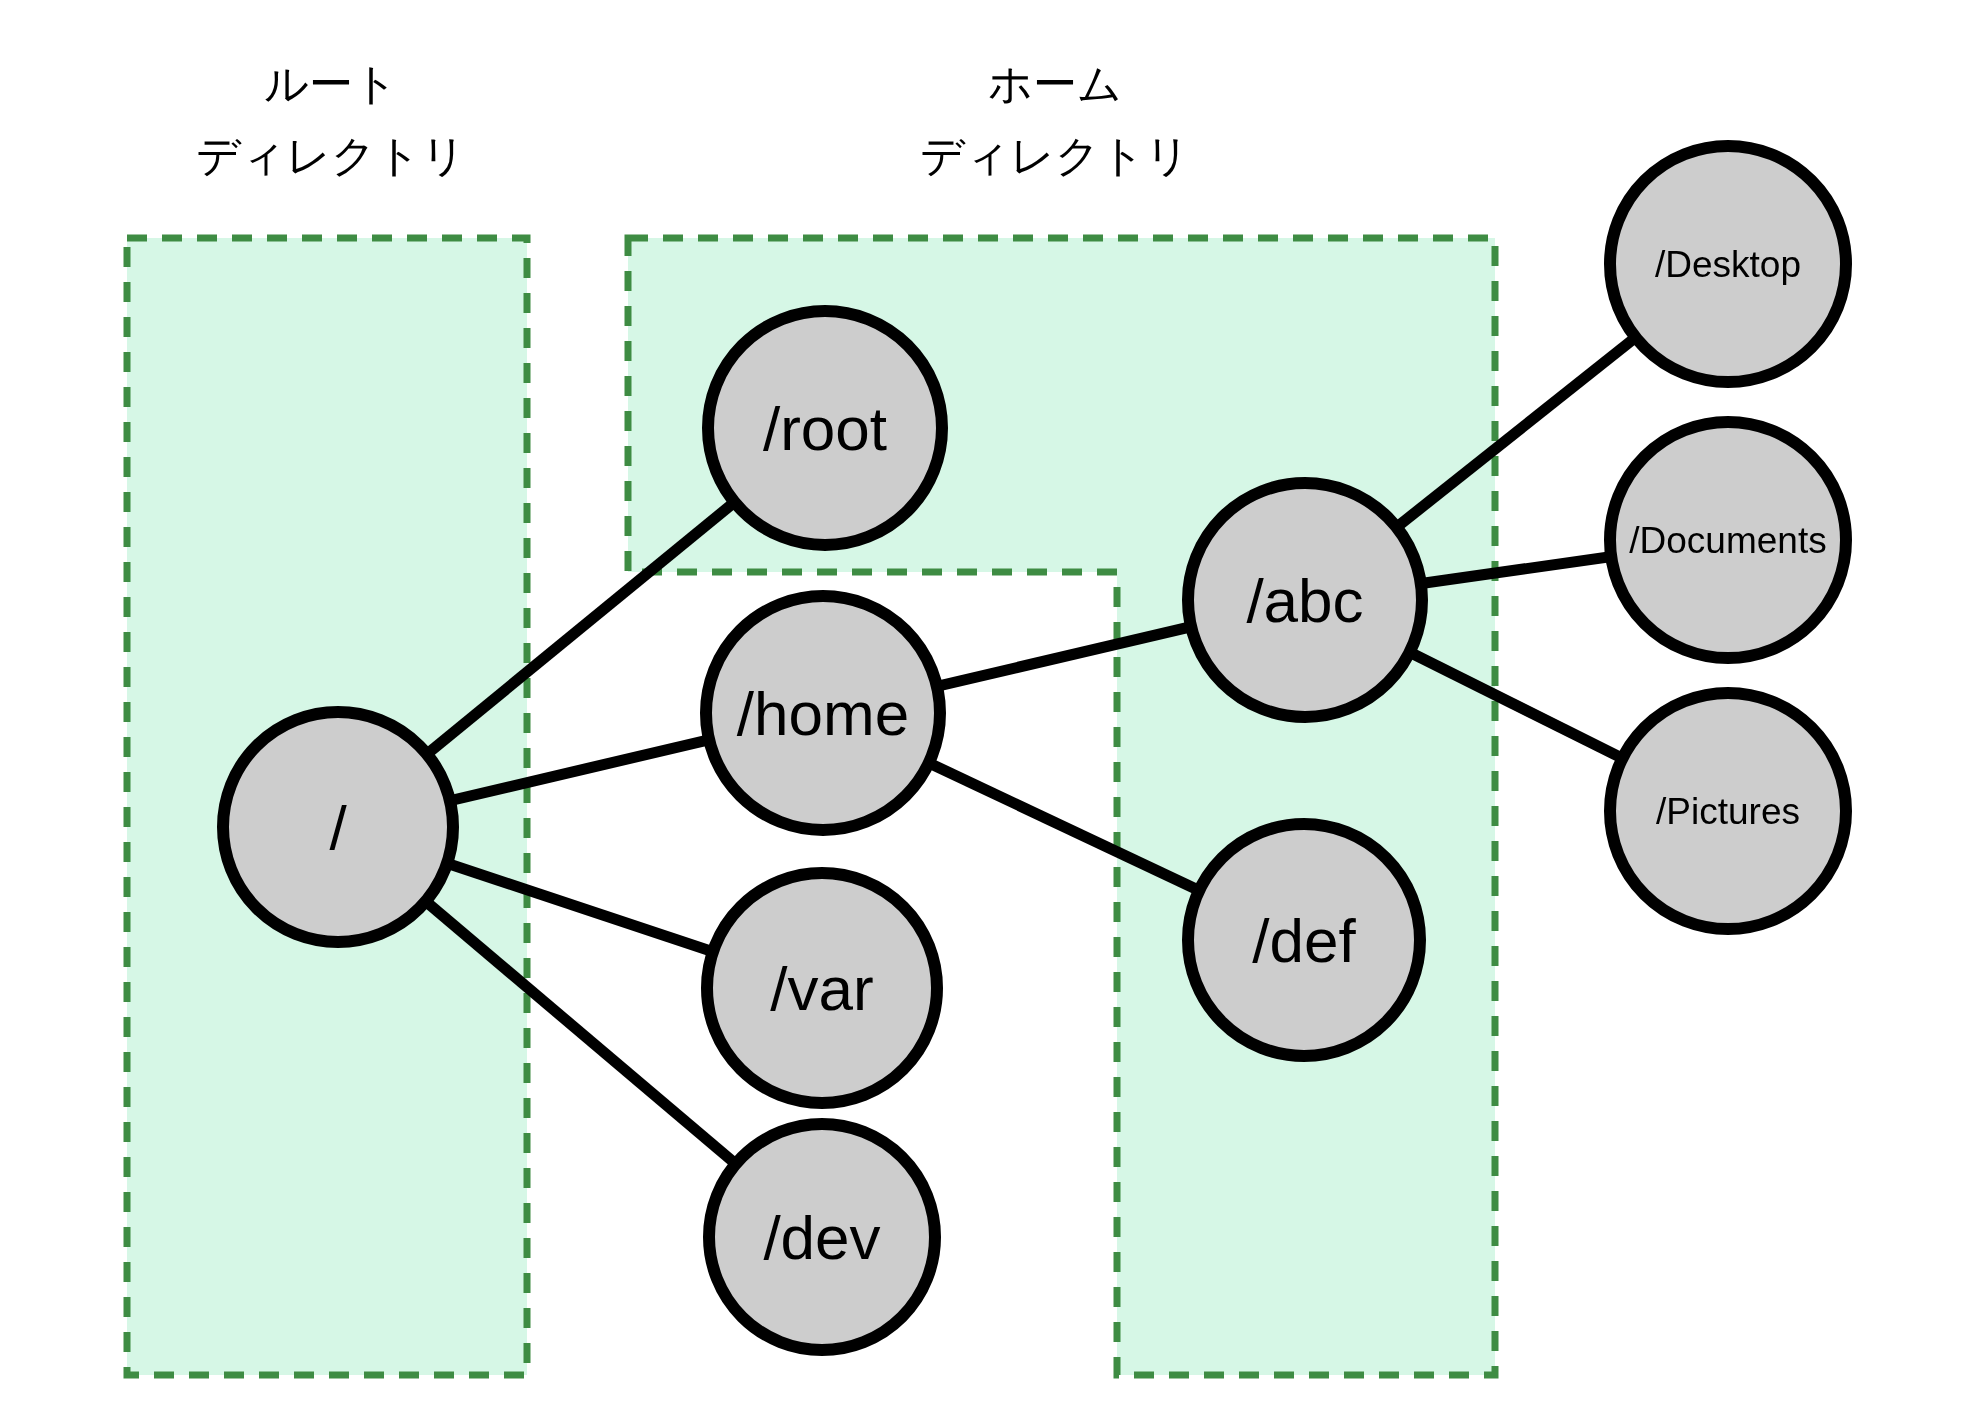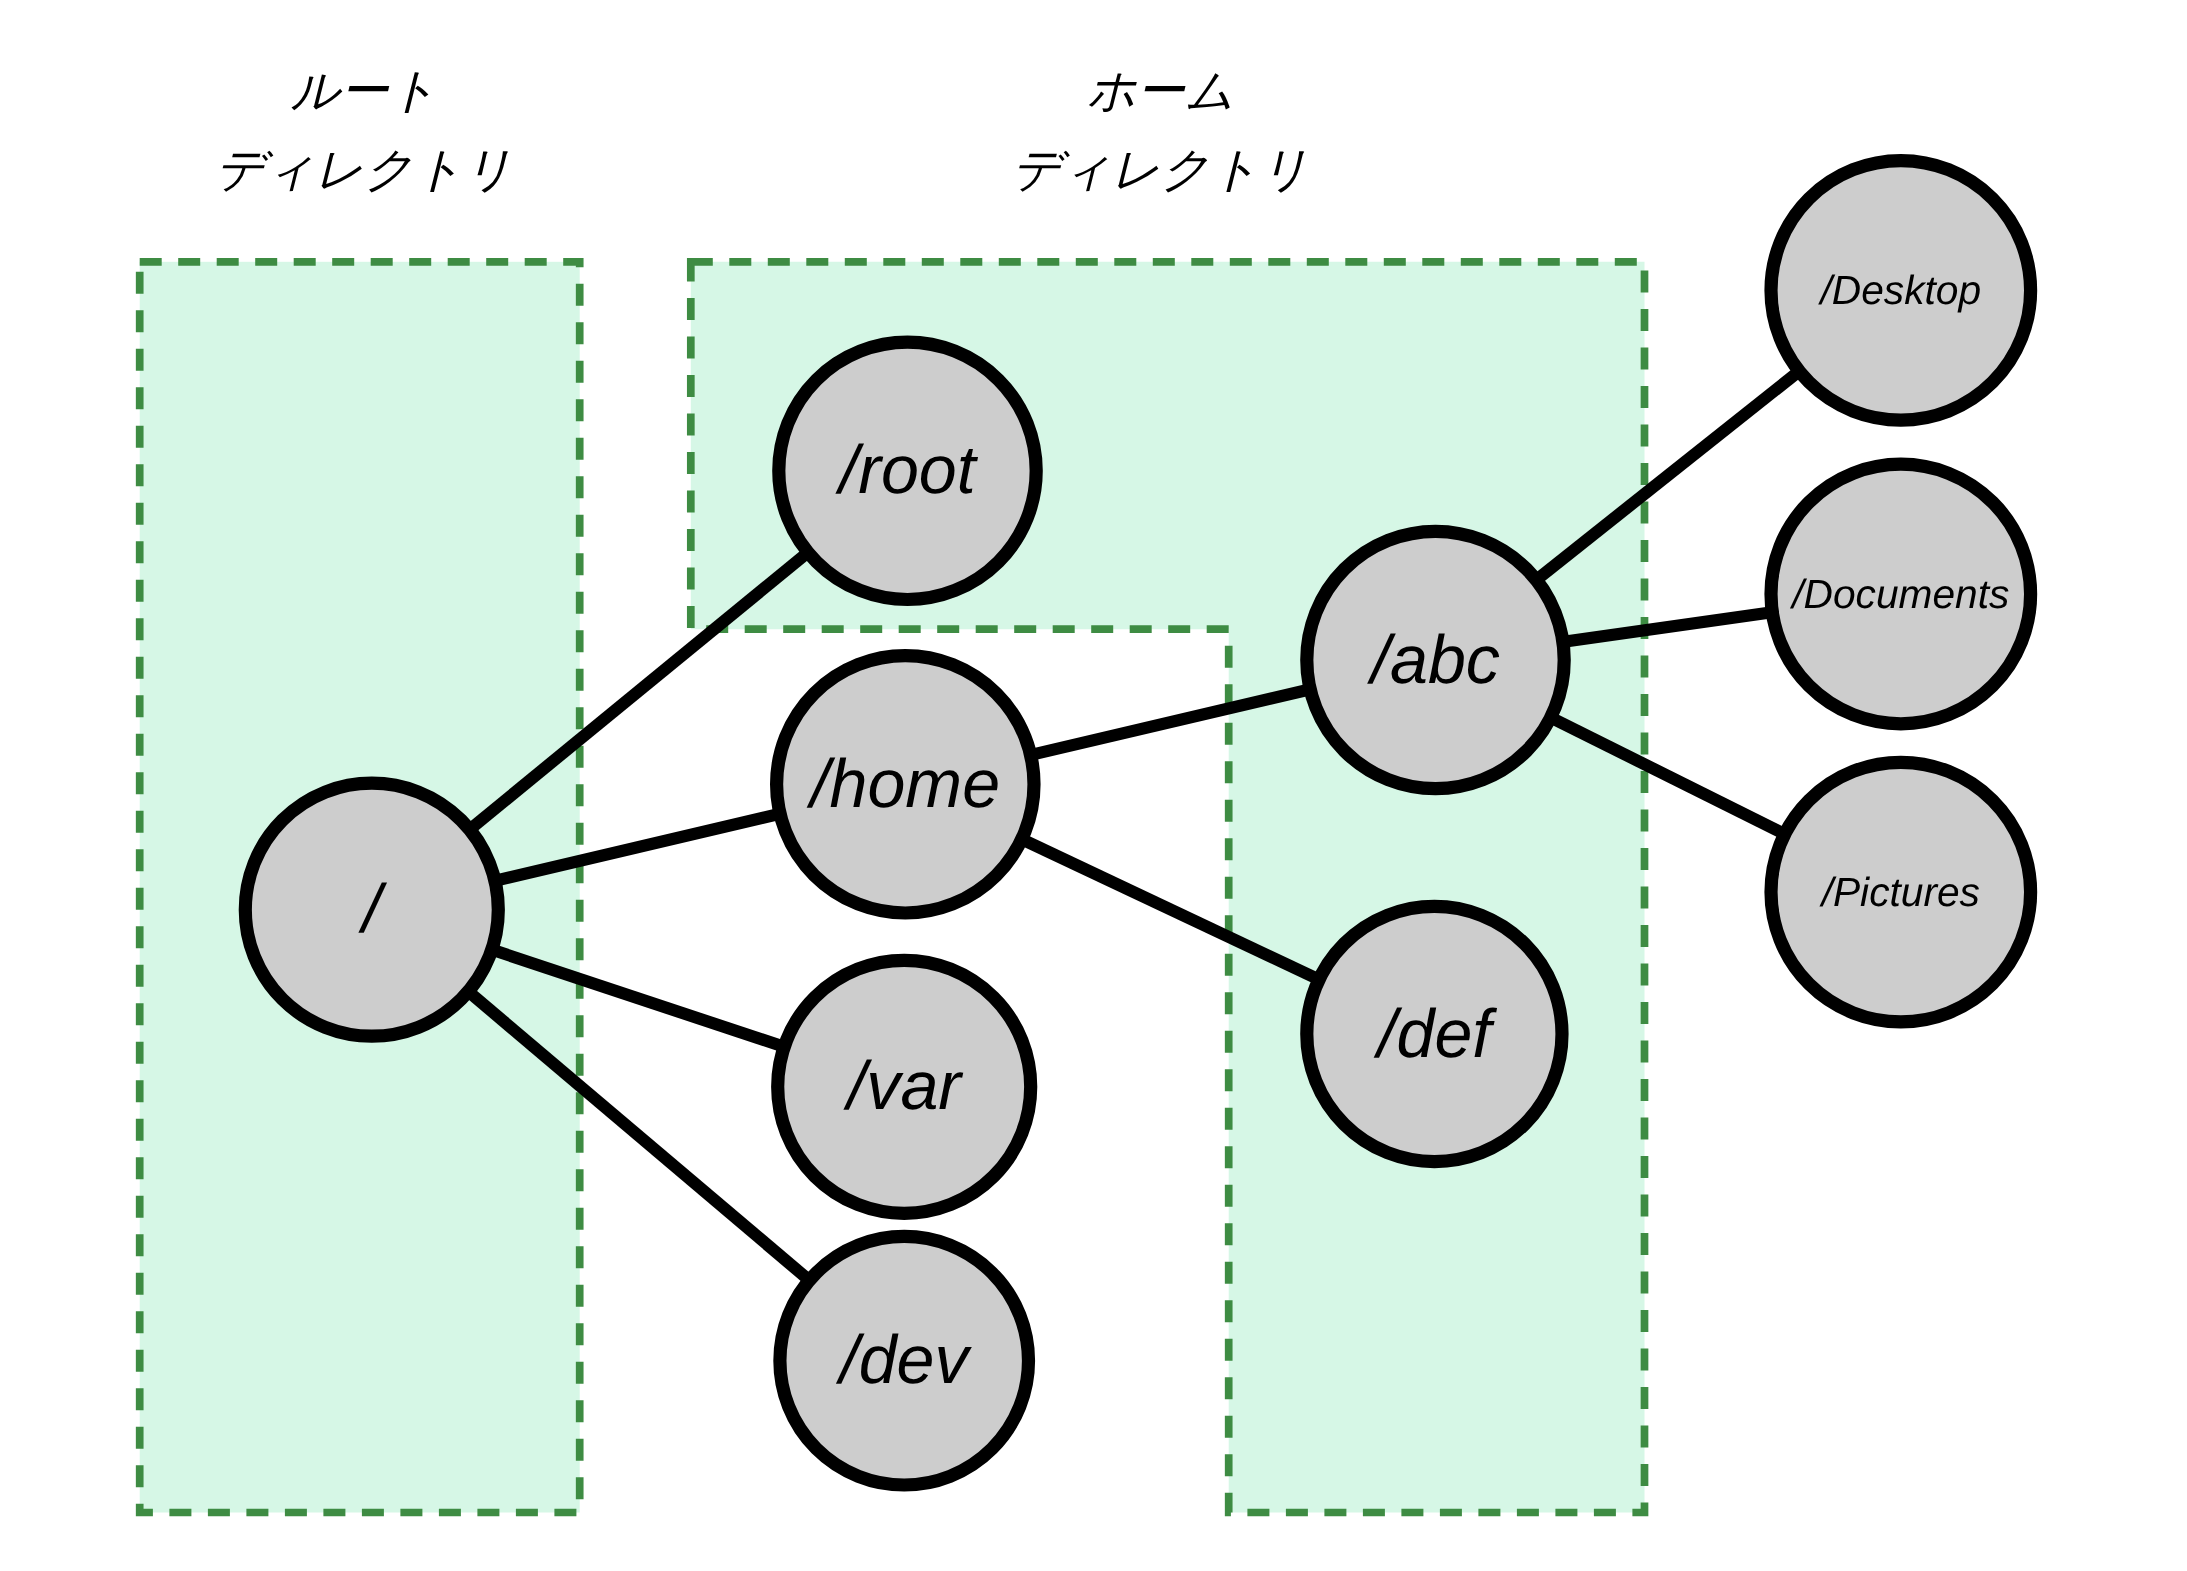--- a/index.html
+++ b/index.html
@@ -11,21 +11,20 @@
     width: 1988px;
     height: 1428px;
     font-family: "Liberation Sans", sans-serif;
     overflow: hidden;
   }
   .stage {
     position: relative;
     width: 1988px;
     height: 1428px;
     background: var(--background, #ffffff);
-    font-style: italic;
   }
   svg {
     display: block;
   }
   svg text {
     font-family: "Liberation Sans", sans-serif;
     fill: var(--text_color, #000000);
     text-anchor: middle;
     dominant-baseline: central;
   }

